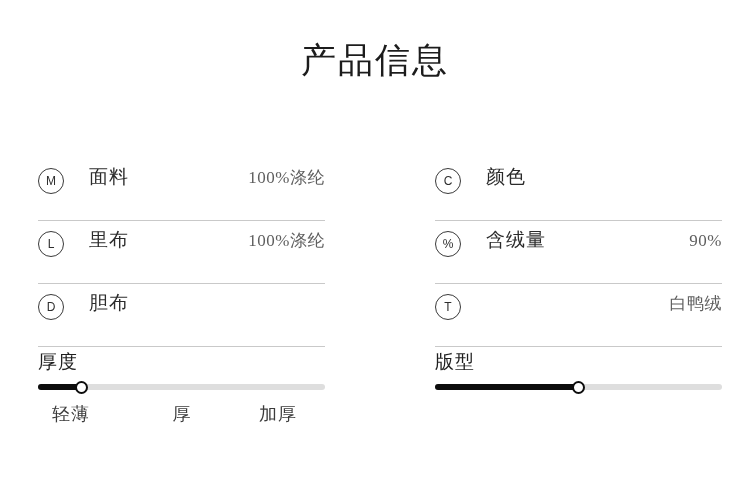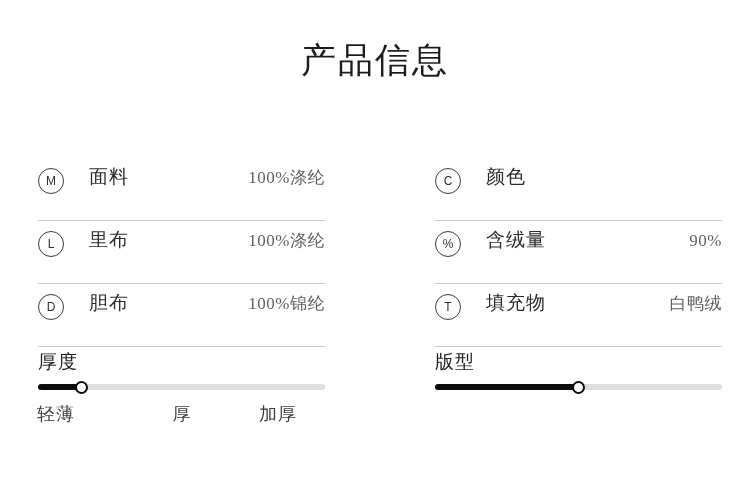--- a/index.html
+++ b/index.html
@@ -145,21 +145,21 @@
   .slider-ticks span {
     position: absolute;
     top: 0;
     font-size: 18px;
     line-height: 26px;
     color: #3b3b3b;
     letter-spacing: 1px;
     white-space: nowrap;
     transform: translateX(-50%);
   }
-  .slider-ticks span.t0 { left: 18px; }
+  .slider-ticks span.t0 { left: 33px; }
   .slider-ticks span.t1 { left: 144px; }
   .slider-ticks span.t2 { left: 240px; }
 </style>
 </head>
 <body>
 
 <div id="page-title">产品信息</div>
 
 <div class="spec-columns">
 
@@ -173,41 +173,39 @@
 
     <div class="spec-row">
       <div class="badge">L</div>
       <div class="row-label">里布</div>
       <div class="row-value">100%涤纶</div>
     </div>
 
     <div class="spec-row">
       <div class="badge">D</div>
       <div class="row-label">胆布</div>
-      <div class="row-value">100%锦纶</div>
     </div>
 
   </div>
 
   <div class="spec-col right">
 
     <div class="spec-row">
       <div class="badge">C</div>
       <div class="row-label">颜色</div>
     </div>
 
     <div class="spec-row">
       <div class="badge">%</div>
       <div class="row-label">含绒量</div>
       <div class="row-value">90%</div>
     </div>
 
     <div class="spec-row">
       <div class="badge">T</div>
-      <div class="row-label">填充物</div>
       <div class="row-value">白鸭绒</div>
     </div>
 
   </div>
 
 </div>
 
 <div class="sliders">
 
   <div class="slider-block left">

